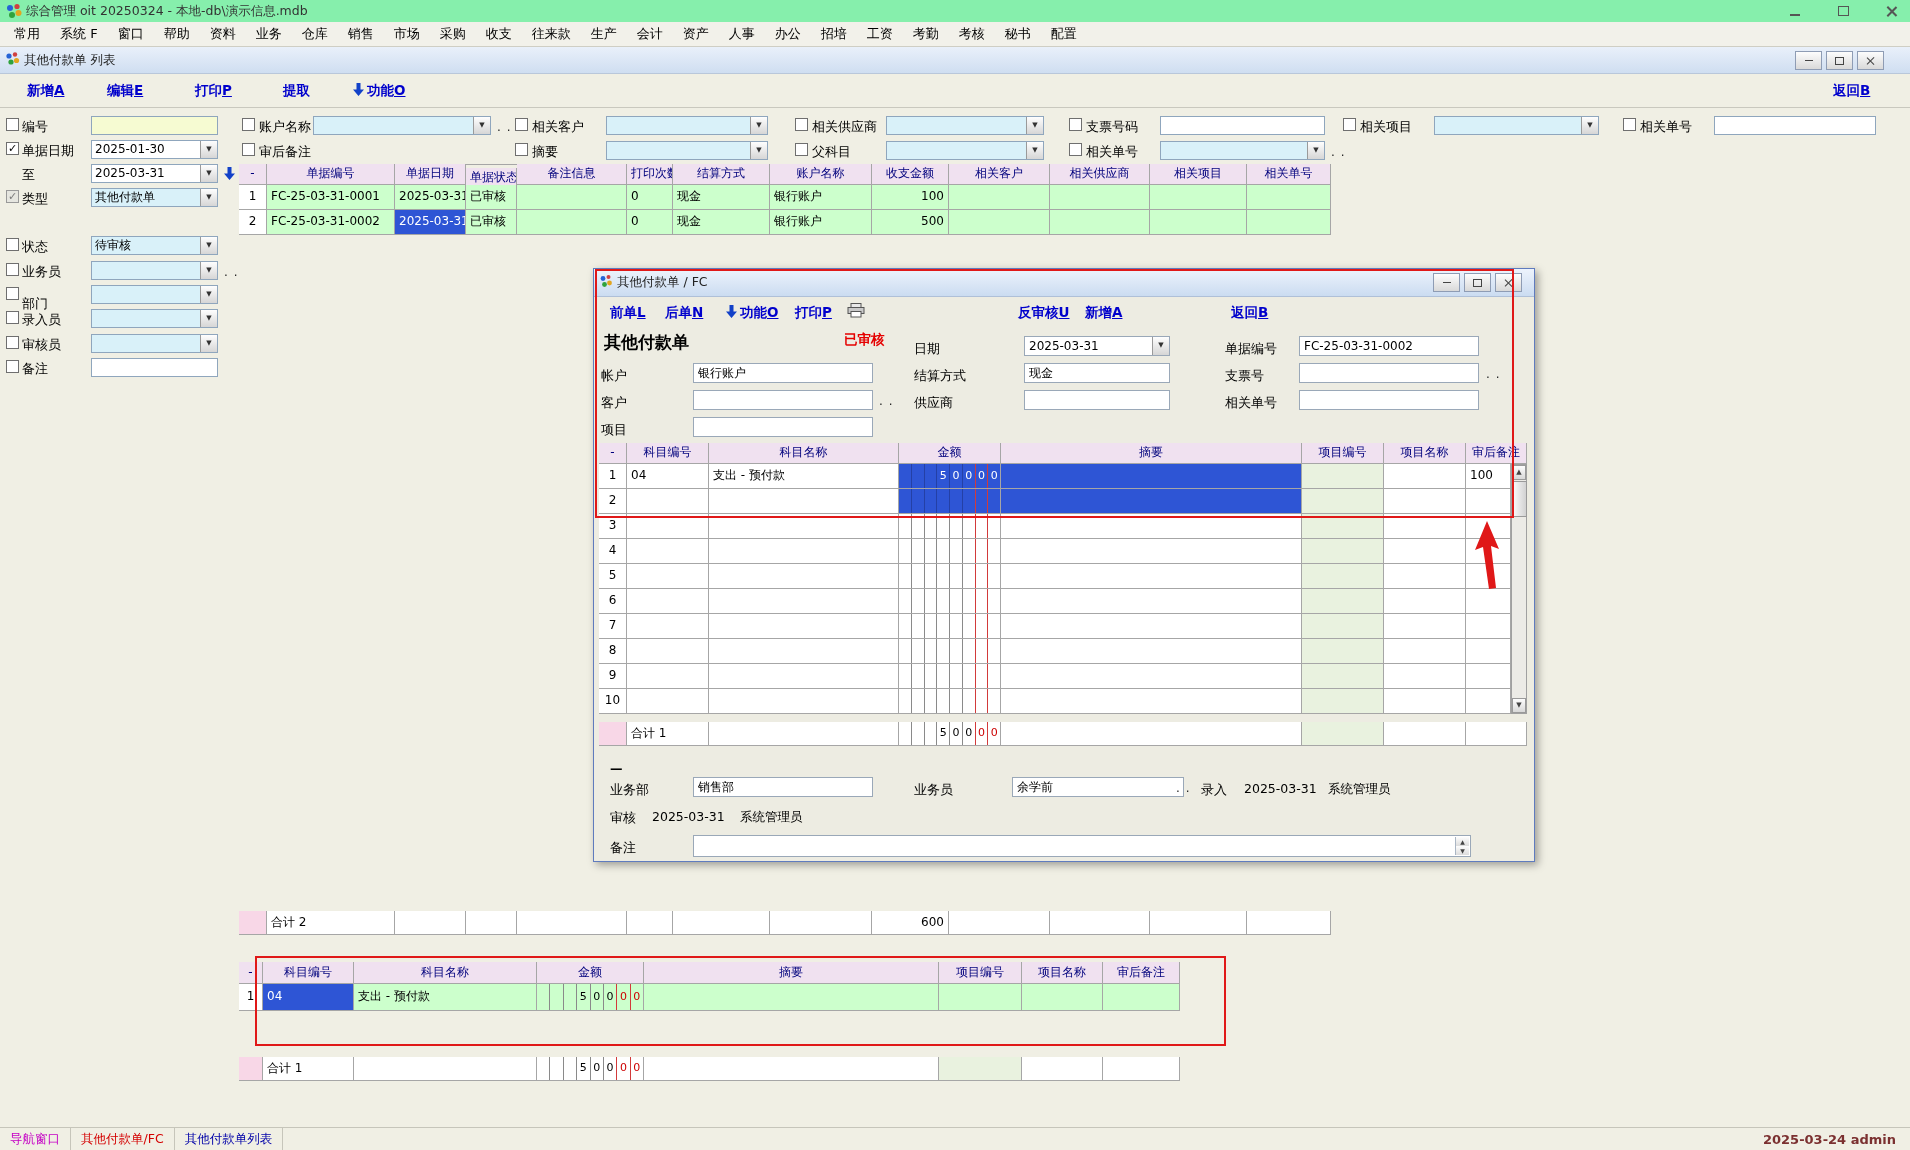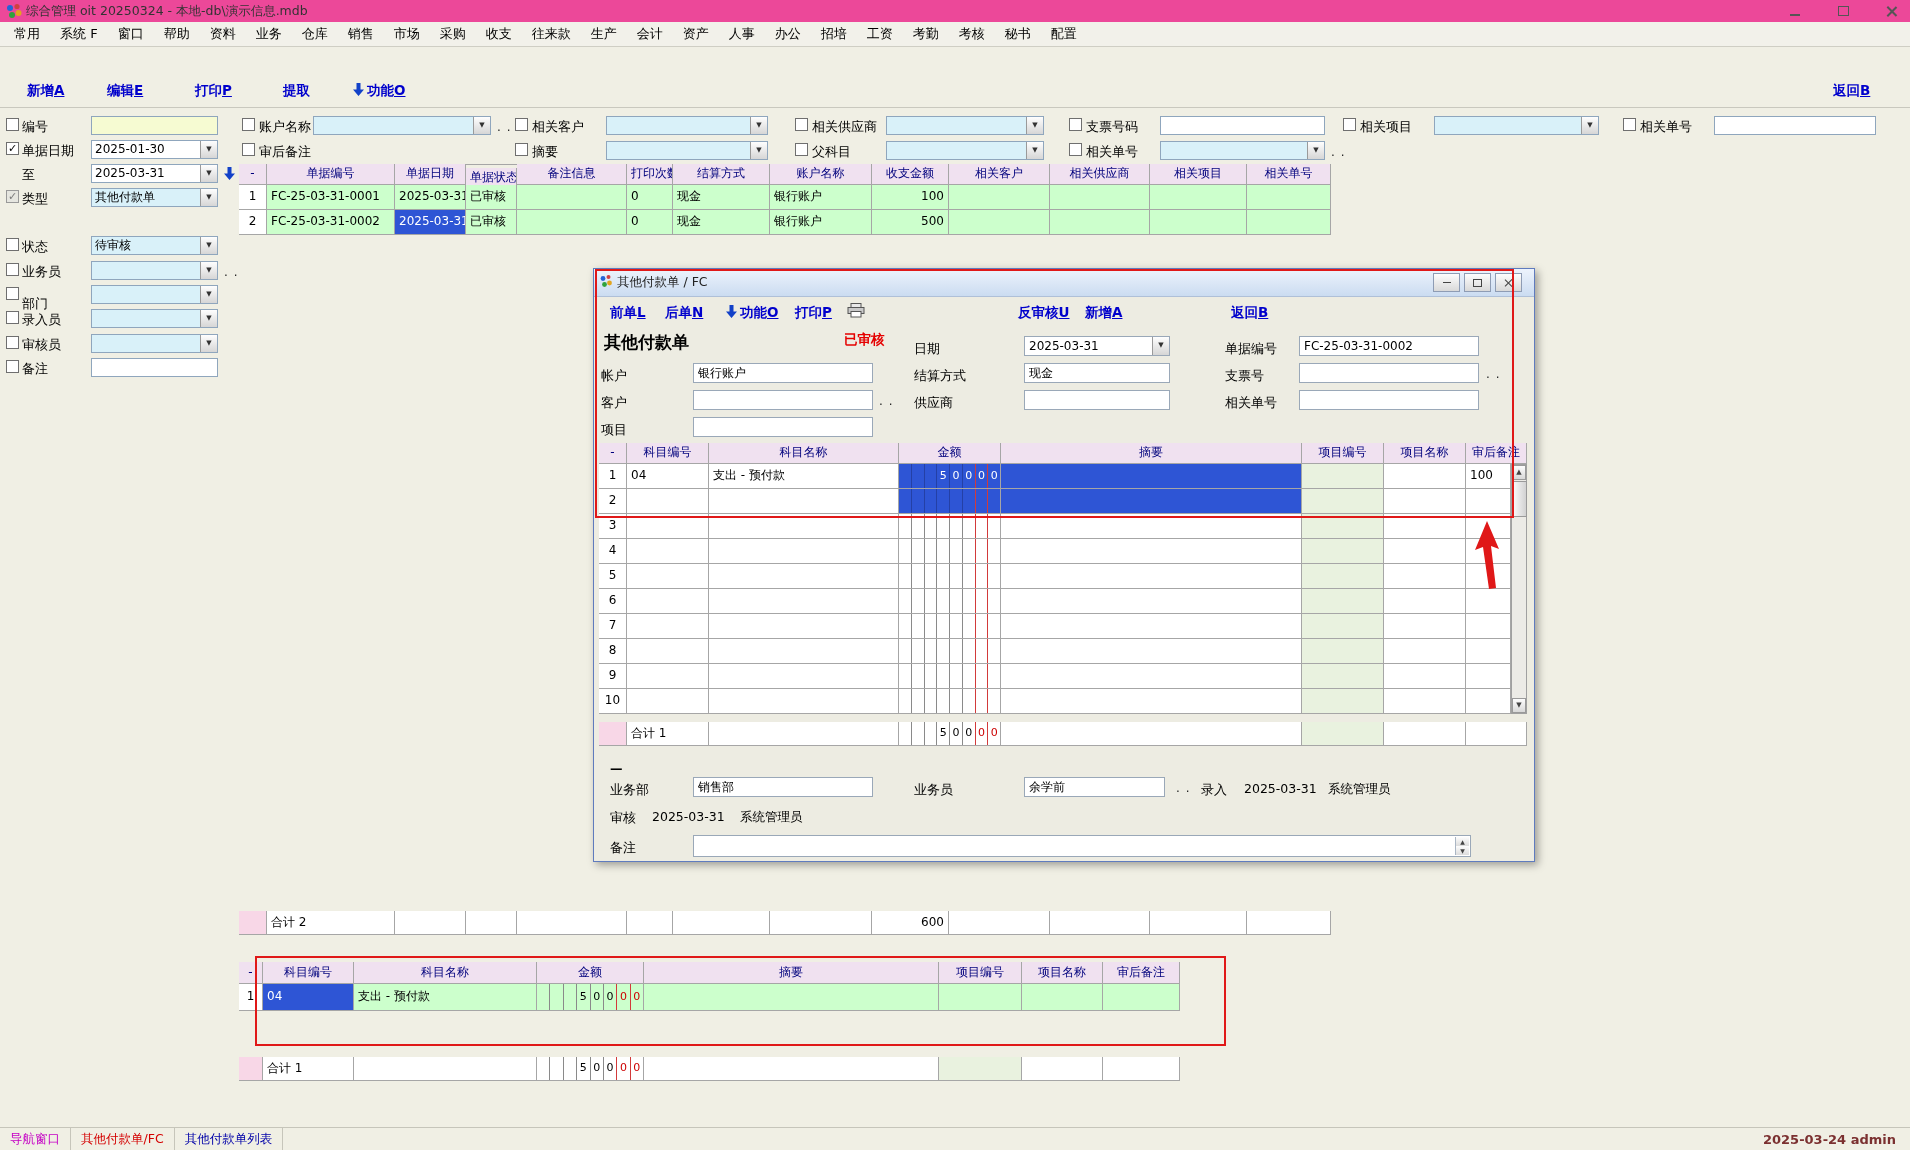--- a/index.html
+++ b/index.html
@@ -1,20 +1,20 @@
 <!DOCTYPE html>
 <html><head>
 <meta charset="utf-8">
 <style>
   html,body{margin:0;padding:0;}
   body{font-family:"DejaVu Sans",sans-serif;background:#888;}
   #root{position:relative;width:1910px;height:1150px;background:#F0EFE4;overflow:hidden;font-size:13px;color:#000;}
   .abs{position:absolute;}
   
-  .titlebar{position:absolute;left:0;top:0;width:100%;height:22px;background:#ec4899;border-bottom:1px solid #D5D5D5;display:flex;align-items:center;}
+  .titlebar{position:absolute;left:0;top:0;width:100%;height:22px;background:#86efac;border-bottom:1px solid #D5D5D5;display:flex;align-items:center;}
   .wtitle{margin-left:6px;font-size:12.5px;color:#333;}
   .wctrl{position:absolute;right:8px;top:0;height:22px;display:flex;gap:26px;align-items:center;}
   .wctrl span{width:22px;text-align:center;cursor:pointer;}
   .g-min{display:inline-block;width:10px;height:2px;background:#555;}
   .g-max{display:inline-block;width:9px;height:8px;border:1.5px solid #555;}
   .g-x{position:relative;display:inline-block;width:11px;height:11px;}
   .g-x::before,.g-x::after{content:'';position:absolute;left:5px;top:0;width:1.5px;height:13px;background:#555;}
   .g-x::before{transform:rotate(45deg);} .g-x::after{transform:rotate(-45deg);}
   
   .menubar{position:absolute;left:0;top:22px;width:100%;height:25px;background:#F2F1EA;border-bottom:1px solid #CFCEC4;display:flex;align-items:center;padding-left:4px;box-sizing:border-box;}
@@ -122,20 +122,42 @@
       <span class="mi">人事</span>
       <span class="mi">办公</span>
       <span class="mi">招培</span>
       <span class="mi">工资</span>
       <span class="mi">考勤</span>
       <span class="mi">考核</span>
       <span class="mi">秘书</span>
       <span class="mi">配置</span>
     </div>
 
+  <div class="childbar">
+    <span style="margin-left:5px;">
+      <svg width="15" height="15">
+          <circle cx="4" cy="5" r="2.6" fill="#2563D6"></circle>
+          <circle cx="10" cy="3.5" r="2.2" fill="#D04040"></circle>
+          <circle cx="6" cy="11" r="2.6" fill="#2FA23C"></circle>
+          <circle cx="11.5" cy="9.5" r="2.6" fill="#E2A51F"></circle>
+        </svg>
+    </span>
+    <span class="childtitle">其他付款单 列表</span>
+    <span class="wbtns3">
+      <span class="wb">
+          <i class="g-min"></i>
+        </span>
+      <span class="wb">
+          <i class="g-max"></i>
+        </span>
+      <span class="wb">
+          <i class="g-x"></i>
+        </span>
+    </span>
+  </div>
 
   <div class="toolbar" id="listToolbar">
       <span class="lnk" style="left: 27px; top: 9px;"><span>新增</span><u>A</u></span>
       <span class="lnk" style="left: 107px; top: 9px;"><span>编辑</span><u>E</u></span>
       <span class="lnk" style="left: 195px; top: 9px;"><span>打印</span><u>P</u></span>
       <span class="lnk" style="left: 283px; top: 9px;"><span>提取</span></span>
       <span class="lnk" style="left: 353px; top: 9px;"><span class="barrow"><svg width="11" height="13" viewBox="0 0 11 13">
             <path d="M3.5 0h4v6.5H11L5.5 13 0 6.5h3.5z" fill="#1241C8"></path>
           </svg></span><span>功能</span><u>O</u></span>
       <span class="lnk" style="left: 1833px; top: 9px;"><span>返回</span><u>B</u></span>
@@ -582,21 +604,21 @@
         <div class="tc" style="left: 407px; top: 453px; width: 301px; height: 24px; line-height: 22px;"></div>
         <div class="tc tint" style="left: 708px; top: 453px; width: 82px; height: 24px; line-height: 22px;"></div>
         <div class="tc" style="left: 790px; top: 453px; width: 82px; height: 24px; line-height: 22px;"></div>
         <div class="tc" style="left: 872px; top: 453px; width: 61px; height: 24px; line-height: 22px;"></div>
       </div>
 
     <span class="ptext" style="left:16px;top:492px;font-weight:bold;">—</span>
     <span class="flb" style="left:16px;top:512px;">业务部</span>
     <div class="din" style="left:99px;top:508px;width:180px;"><span>销售部</span></div>
     <span class="flb" style="left:320px;top:512px;">业务员</span>
-    <div class="din" style="left:430px;top:508px;width:141px;"><span>余学前</span></div>
+    <div class="din" style="left:418px;top:508px;width:172px;"><span>余学前</span></div>
     <span class="dots" style="left:582px;top:512px;">. .</span>
     <span class="flb" style="left:607px;top:512px;">录入</span>
     <span class="ptext" style="left:650px;top:512px;">2025-03-31</span>
     <span class="ptext" style="left:734px;top:512px;">系统管理员</span>
     <span class="flb" style="left:16px;top:540px;">审核</span>
     <span class="ptext" style="left:58px;top:540px;">2025-03-31</span>
     <span class="ptext" style="left:146px;top:540px;">系统管理员</span>
     <span class="flb" style="left:16px;top:570px;">备注</span>
     <div class="din" style="left:99px;top:566px;width:778px;height:22px;">
       <span></span>

